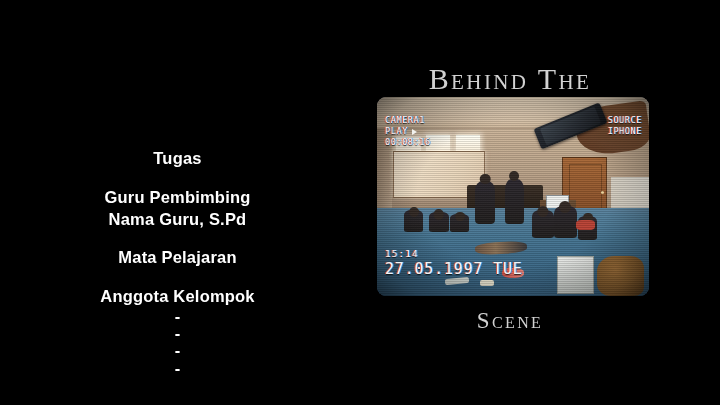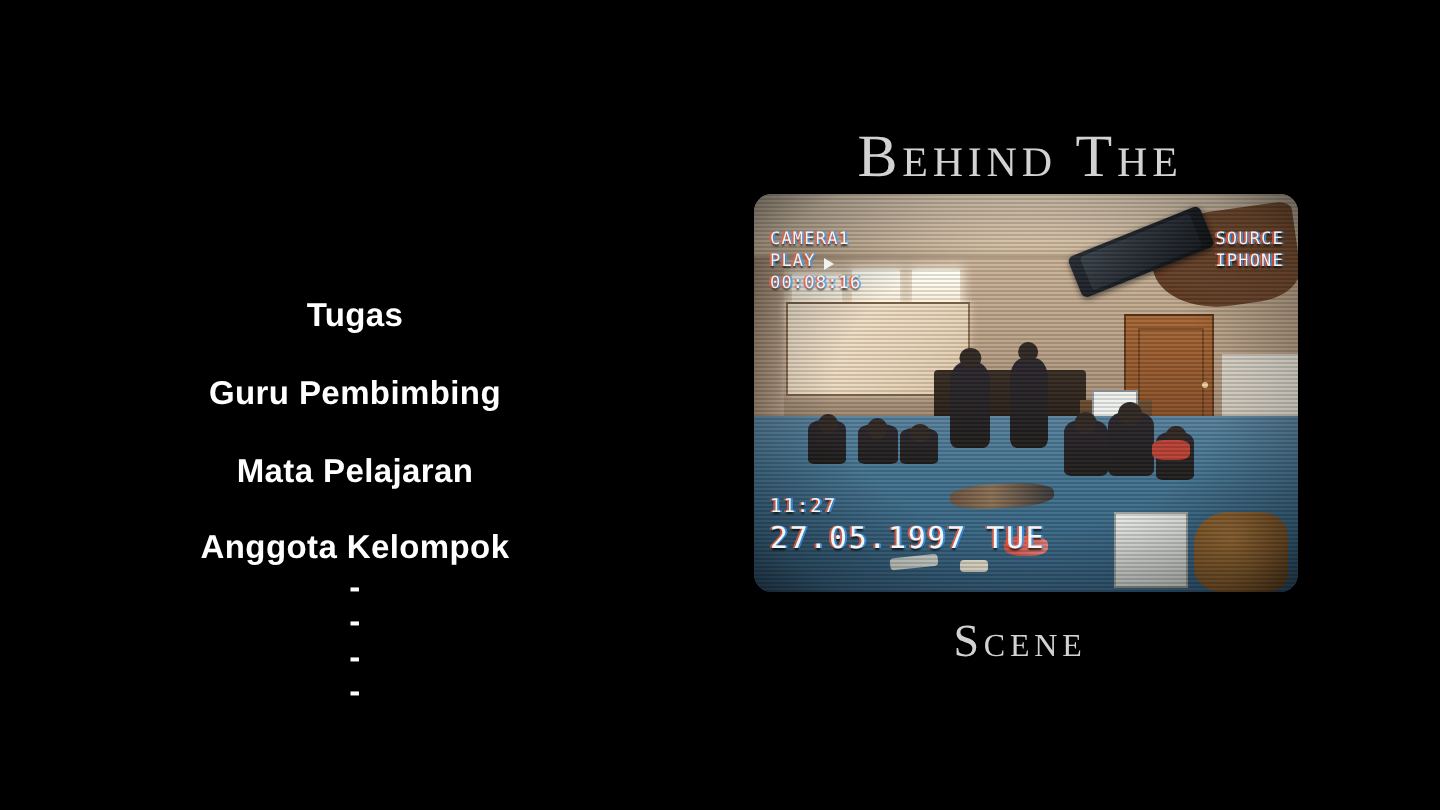--- a/index.html
+++ b/index.html
@@ -290,20 +290,21 @@
 <div id="screen">
 
   <div id="credits">
 
     <div class="credit-block">
       <span class="credit-line">Tugas</span>
     </div>
 
     <div class="credit-block">
       <span class="credit-line">Guru Pembimbing</span>
+      <span class="credit-line">Nama Guru, S.Pd</span>
     </div>
 
     <div class="credit-block">
       <span class="credit-line">Mata Pelajaran</span>
     </div>
 
     <div class="credit-block">
       <span class="credit-line">Anggota Kelompok</span>
       <span class="dash-list">
         <span class="dash-line">-</span>
@@ -400,18 +401,18 @@
       </div>
       <div>00:08:16</div>
     </div>
 
     <div class="osd" id="osd-topright">
       <div>SOURCE</div>
       <div>IPHONE</div>
     </div>
 
     <div class="osd" id="osd-bottom">
-      <span class="clock">11:27</span>
+      <span class="clock">15:14</span>
       <span class="date">27.05.1997 TUE</span>
     </div>
   </div>
 
 </div>
 
 </body></html>

